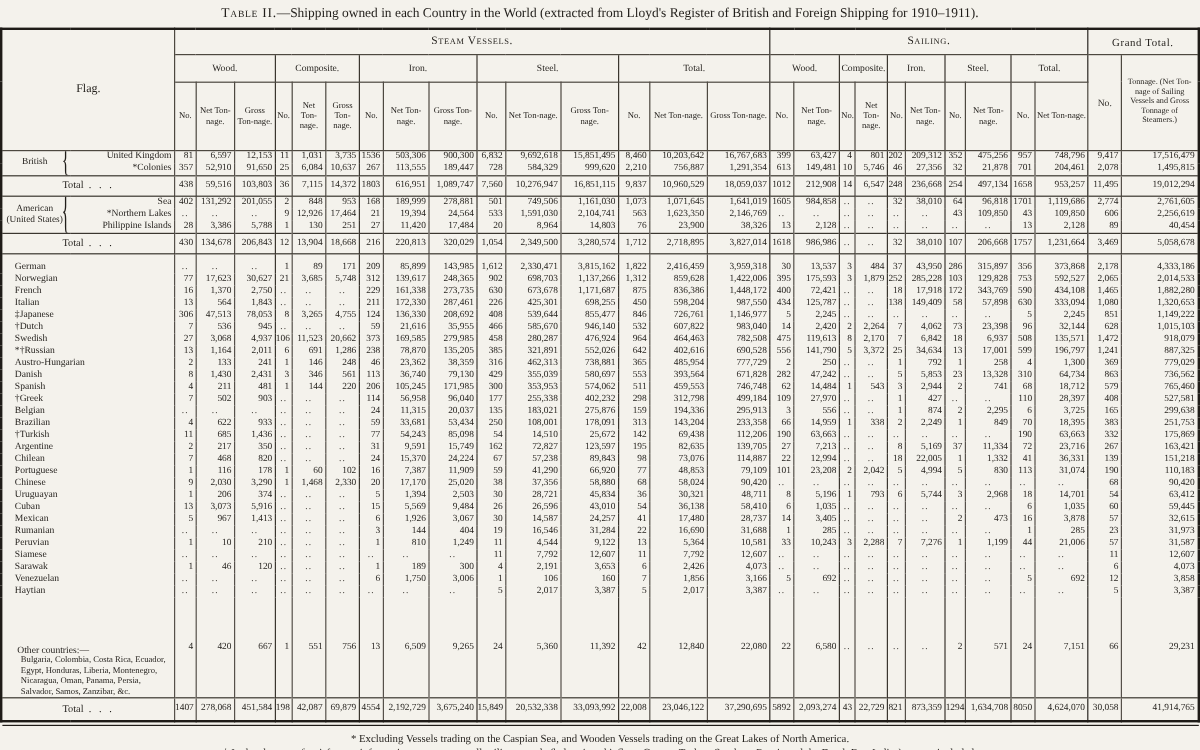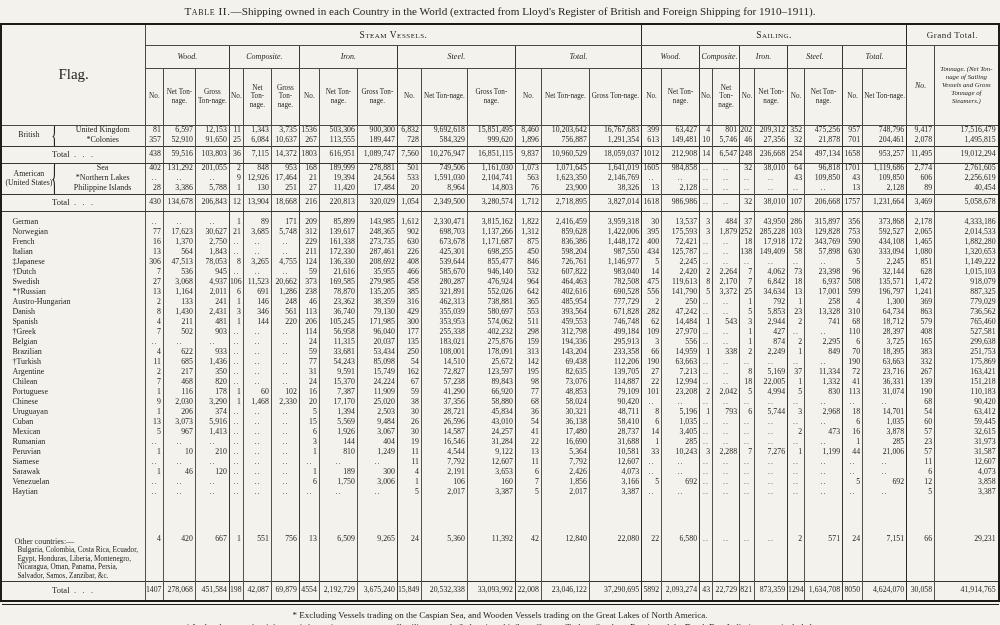--- a/index.html
+++ b/index.html
@@ -12,35 +12,35 @@
   .title .line2{display:block;font-size:10.8px;}
   
   table{border-collapse:collapse;table-layout:fixed;width:997px;margin:4px auto 0;
     border:2px solid #1f1c18;background:transparent;}
   th{border:1px solid #4d4840;font-weight:normal;text-align:center;vertical-align:middle;padding:0;}
   td{border-left:1px solid #55504a;border-right:1px solid #55504a;border-top:none;border-bottom:none;
     padding:0 2px 0 0;font-size:7.8px;line-height:1.05;text-align:right;vertical-align:middle;
     white-space:nowrap;overflow:hidden;}
   .band1{font-variant:small-caps;font-size:9.5px;height:20px;letter-spacing:.5px;}
   .band1.nocaps{font-variant:normal;font-size:9px;}
-  .band2 th{font-size:8px;height:22px;font-style:italic;}
+  .band2 th{font-size:8px;height:22px;}
   .band3 th{font-size:7.2px;line-height:1.15;height:54px;padding:1px;}
-  th.flag-h{font-size:15px;}
+  th.flag-h{font-size:10px;}
   th.grandton{font-size:6.8px;line-height:1.2;padding:1px;}
   
   td.c2,td.c5,td.c8,td.c11,td.c16,td.c18,td.c20,td.c22,
   th.c2,th.c5,th.c8,th.c11,th.c16,th.c18,th.c20,th.c22{border-right-width:1.4px;border-right-color:#3a362f;}
   td.c14,td.c24,th.c14,th.c24{border-right-width:1.8px;border-right-color:#2b2722;}
   
   .flag-grp{border-right:none !important;text-align:center;font-size:7.8px;line-height:1.15;
     position:relative;padding:0 6px 0 2px;white-space:normal;font-family:Liberation Serif, serif;}
   .flag-grp::after{content:"{";position:absolute;right:1px;top:50%;font-size:15px;font-weight:400;}
   .flag-grp.span2::after{transform:translateY(-50%) scale(.9,1.9);}
   .flag-grp.span3::after{transform:translateY(-50%) scale(.9,2.9);}
-  .flag-sub{border-left:none !important;text-align:center;font-size:8px;padding-left:3px;white-space:normal;}
+  .flag-sub{border-left:none !important;text-align:right;font-size:8px;padding-left:3px;white-space:normal;}
   .flag-normal{text-align:left;font-size:8px;padding-left:10px;}
   .flag-subtotal,.flag-grandtotal{text-align:center;font-size:8.6px;}
   .flag-subtotal::after,.flag-grandtotal::after{content:"\00a0\00a0.\00a0\00a0\00a0.\00a0\00a0\00a0.";}
   .oc-title{font-size:8px;text-align:left;padding-left:2px;margin-top:40px;}
   .oc-list{font-size:7.2px;text-align:left;line-height:1.2;padding-left:5px;white-space:normal;}
   
   tr.kind-sub td,tr.kind-normal td{height:10px;}
   tr.kind-subtotal td{height:16px;border-top:1px solid #3a362f;border-bottom:1px solid #3a362f;}
   tr.kind-grandtotal td{height:18px;border-top:1px solid #3a362f;}
   tr.gap td{padding-top:6px;}
@@ -140,21 +140,21 @@
       </tr>
     </thead>
     <tbody>
         <tr class="kind-sub">
           <td rowspan="2" class="flag-grp span2">British</td>
           <td class="flag-sub">United Kingdom</td>
           <td class="c0">81</td>
           <td class="c1">6,597</td>
           <td class="c2">12,153</td>
           <td class="c3">11</td>
-          <td class="c4">1,343</td>
+          <td class="c4">1,031</td>
           <td class="c5">3,735</td>
           <td class="c6">1536</td>
           <td class="c7">503,306</td>
           <td class="c8">900,300</td>
           <td class="c9">6,832</td>
           <td class="c10">9,692,618</td>
           <td class="c11">15,851,495</td>
           <td class="c12">8,460</td>
           <td class="c13">10,203,642</td>
           <td class="c14">16,767,683</td>
@@ -178,21 +178,21 @@
           <td class="c2">91,650</td>
           <td class="c3">25</td>
           <td class="c4">6,084</td>
           <td class="c5">10,637</td>
           <td class="c6">267</td>
           <td class="c7">113,555</td>
           <td class="c8">189,447</td>
           <td class="c9">728</td>
           <td class="c10">584,329</td>
           <td class="c11">999,620</td>
-          <td class="c12">1,896</td>
+          <td class="c12">2,210</td>
           <td class="c13">756,887</td>
           <td class="c14">1,291,354</td>
           <td class="c15">613</td>
           <td class="c16">149,481</td>
           <td class="c17">10</td>
           <td class="c18">5,746</td>
           <td class="c19">46</td>
           <td class="c20">27,356</td>
           <td class="c21">32</td>
           <td class="c22">21,878</td>

